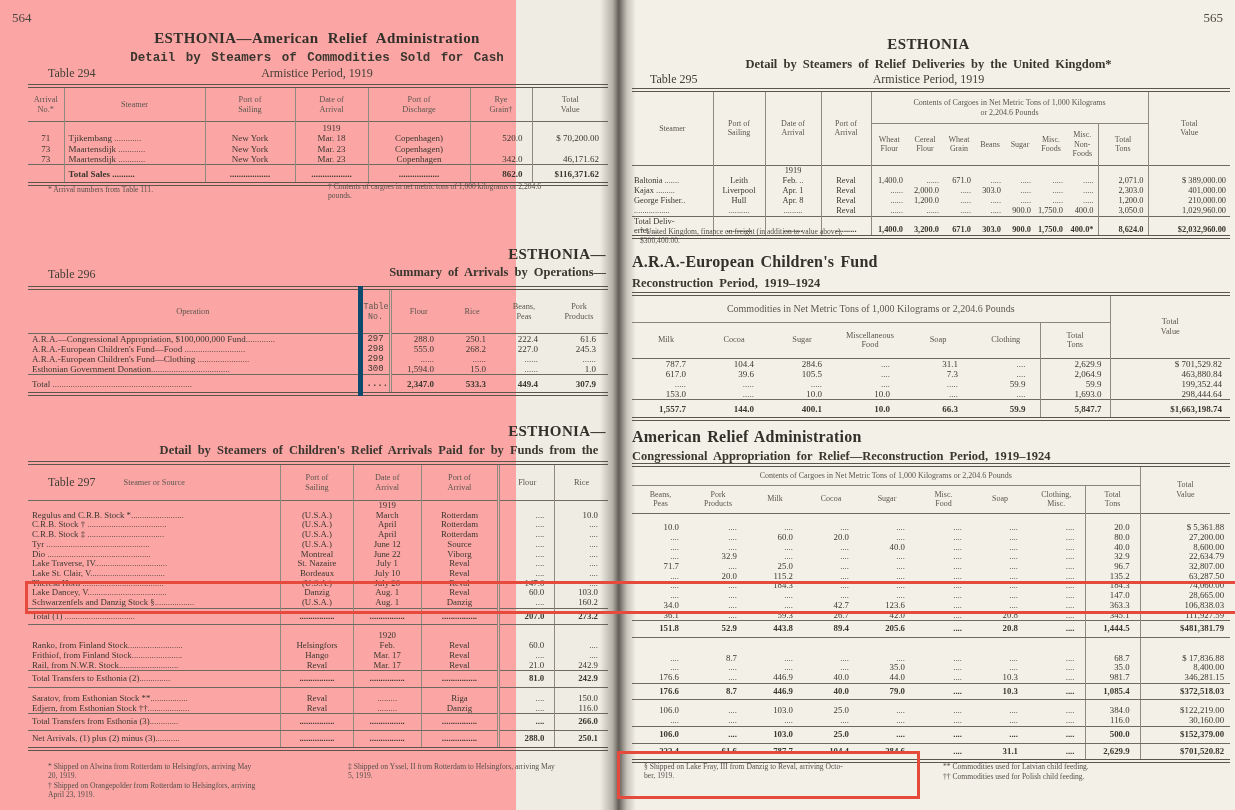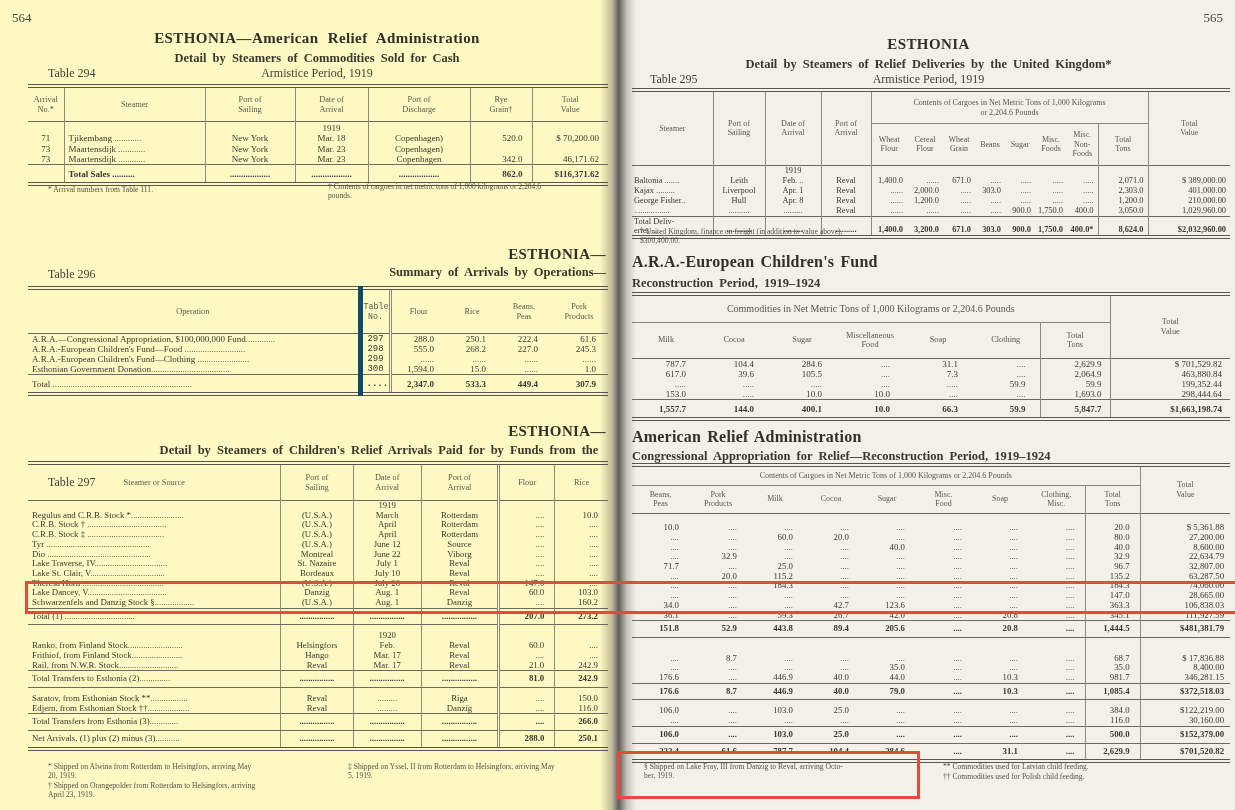--- a/index.html
+++ b/index.html
@@ -1,19 +1,19 @@
 <!DOCTYPE html>
 <html><head>
 <meta charset="utf-8">
 <style>
   html,body{margin:0;padding:0;}
   body{width:1235px;height:810px;position:relative;overflow:hidden;
        background:#efece3;font-family:"Liberation Serif","DejaVu Serif",serif;color:#3b382f;}
   .page{position:absolute;top:0;height:810px;}
-  #page-left{left:0;width:612px;background:#fef9c3;}
+  #page-left{left:0;width:516px;background:#fca5a5;}
   #page-right{left:622px;width:613px;background:#f3f0e8;}
   #gutter{position:absolute;left:600px;top:0;width:36px;height:810px;z-index:3;
      background:linear-gradient(90deg,rgba(70,64,54,0) 0%,rgba(70,64,54,.35) 35%,rgba(38,34,28,.7) 52%,rgba(70,64,54,.25) 75%,rgba(70,64,54,0) 100%);}
   .pageno{position:absolute;font-size:13px;color:#4a463d;}
   .abs{position:absolute;}
   .c{text-align:center;}
   .r{text-align:right;}
   .t1{font-size:15px;font-weight:bold;letter-spacing:.4px;word-spacing:5px;color:#33302a;}
   .t2{font-size:12.5px;font-weight:bold;word-spacing:3px;color:#3a372f;}
   .t3{font-size:12px;color:#413e35;}
@@ -78,21 +78,21 @@
   
   .hl{position:absolute;border:3px solid #e64a3c;z-index:5;background:transparent;}
 </style>
 </head>
 <body>
 
 <div id="page-left" class="page">
   <div class="pageno" style="left:12px;top:10px;">564</div>
 
   <div class="abs c t1" style="left:28px;top:30px;width:578px;">ESTHONIA—American Relief Administration</div>
-  <div class="abs c t2" style="left:28px;top:51px;width:578px;">Detail by Steamers of Commodities Sold for Cash</div>
+  <div class="abs c t2" style="left:28px;top:51px;width:578px;font-family:Liberation Mono, monospace;">Detail by Steamers of Commodities Sold for Cash</div>
   <div class="abs t3" style="left:48px;top:66px;">Table 294</div>
   <div class="abs c t3" style="left:28px;top:66px;width:578px;">Armistice Period, 1919</div>
 
   <div class="abs" style="left:28px;top:84px;width:580px;">
     <table class="tbl" id="t294">
       <colgroup>
           <col style="width:36px">
           <col style="width:141px">
           <col style="width:90px">
           <col style="width:73px">

